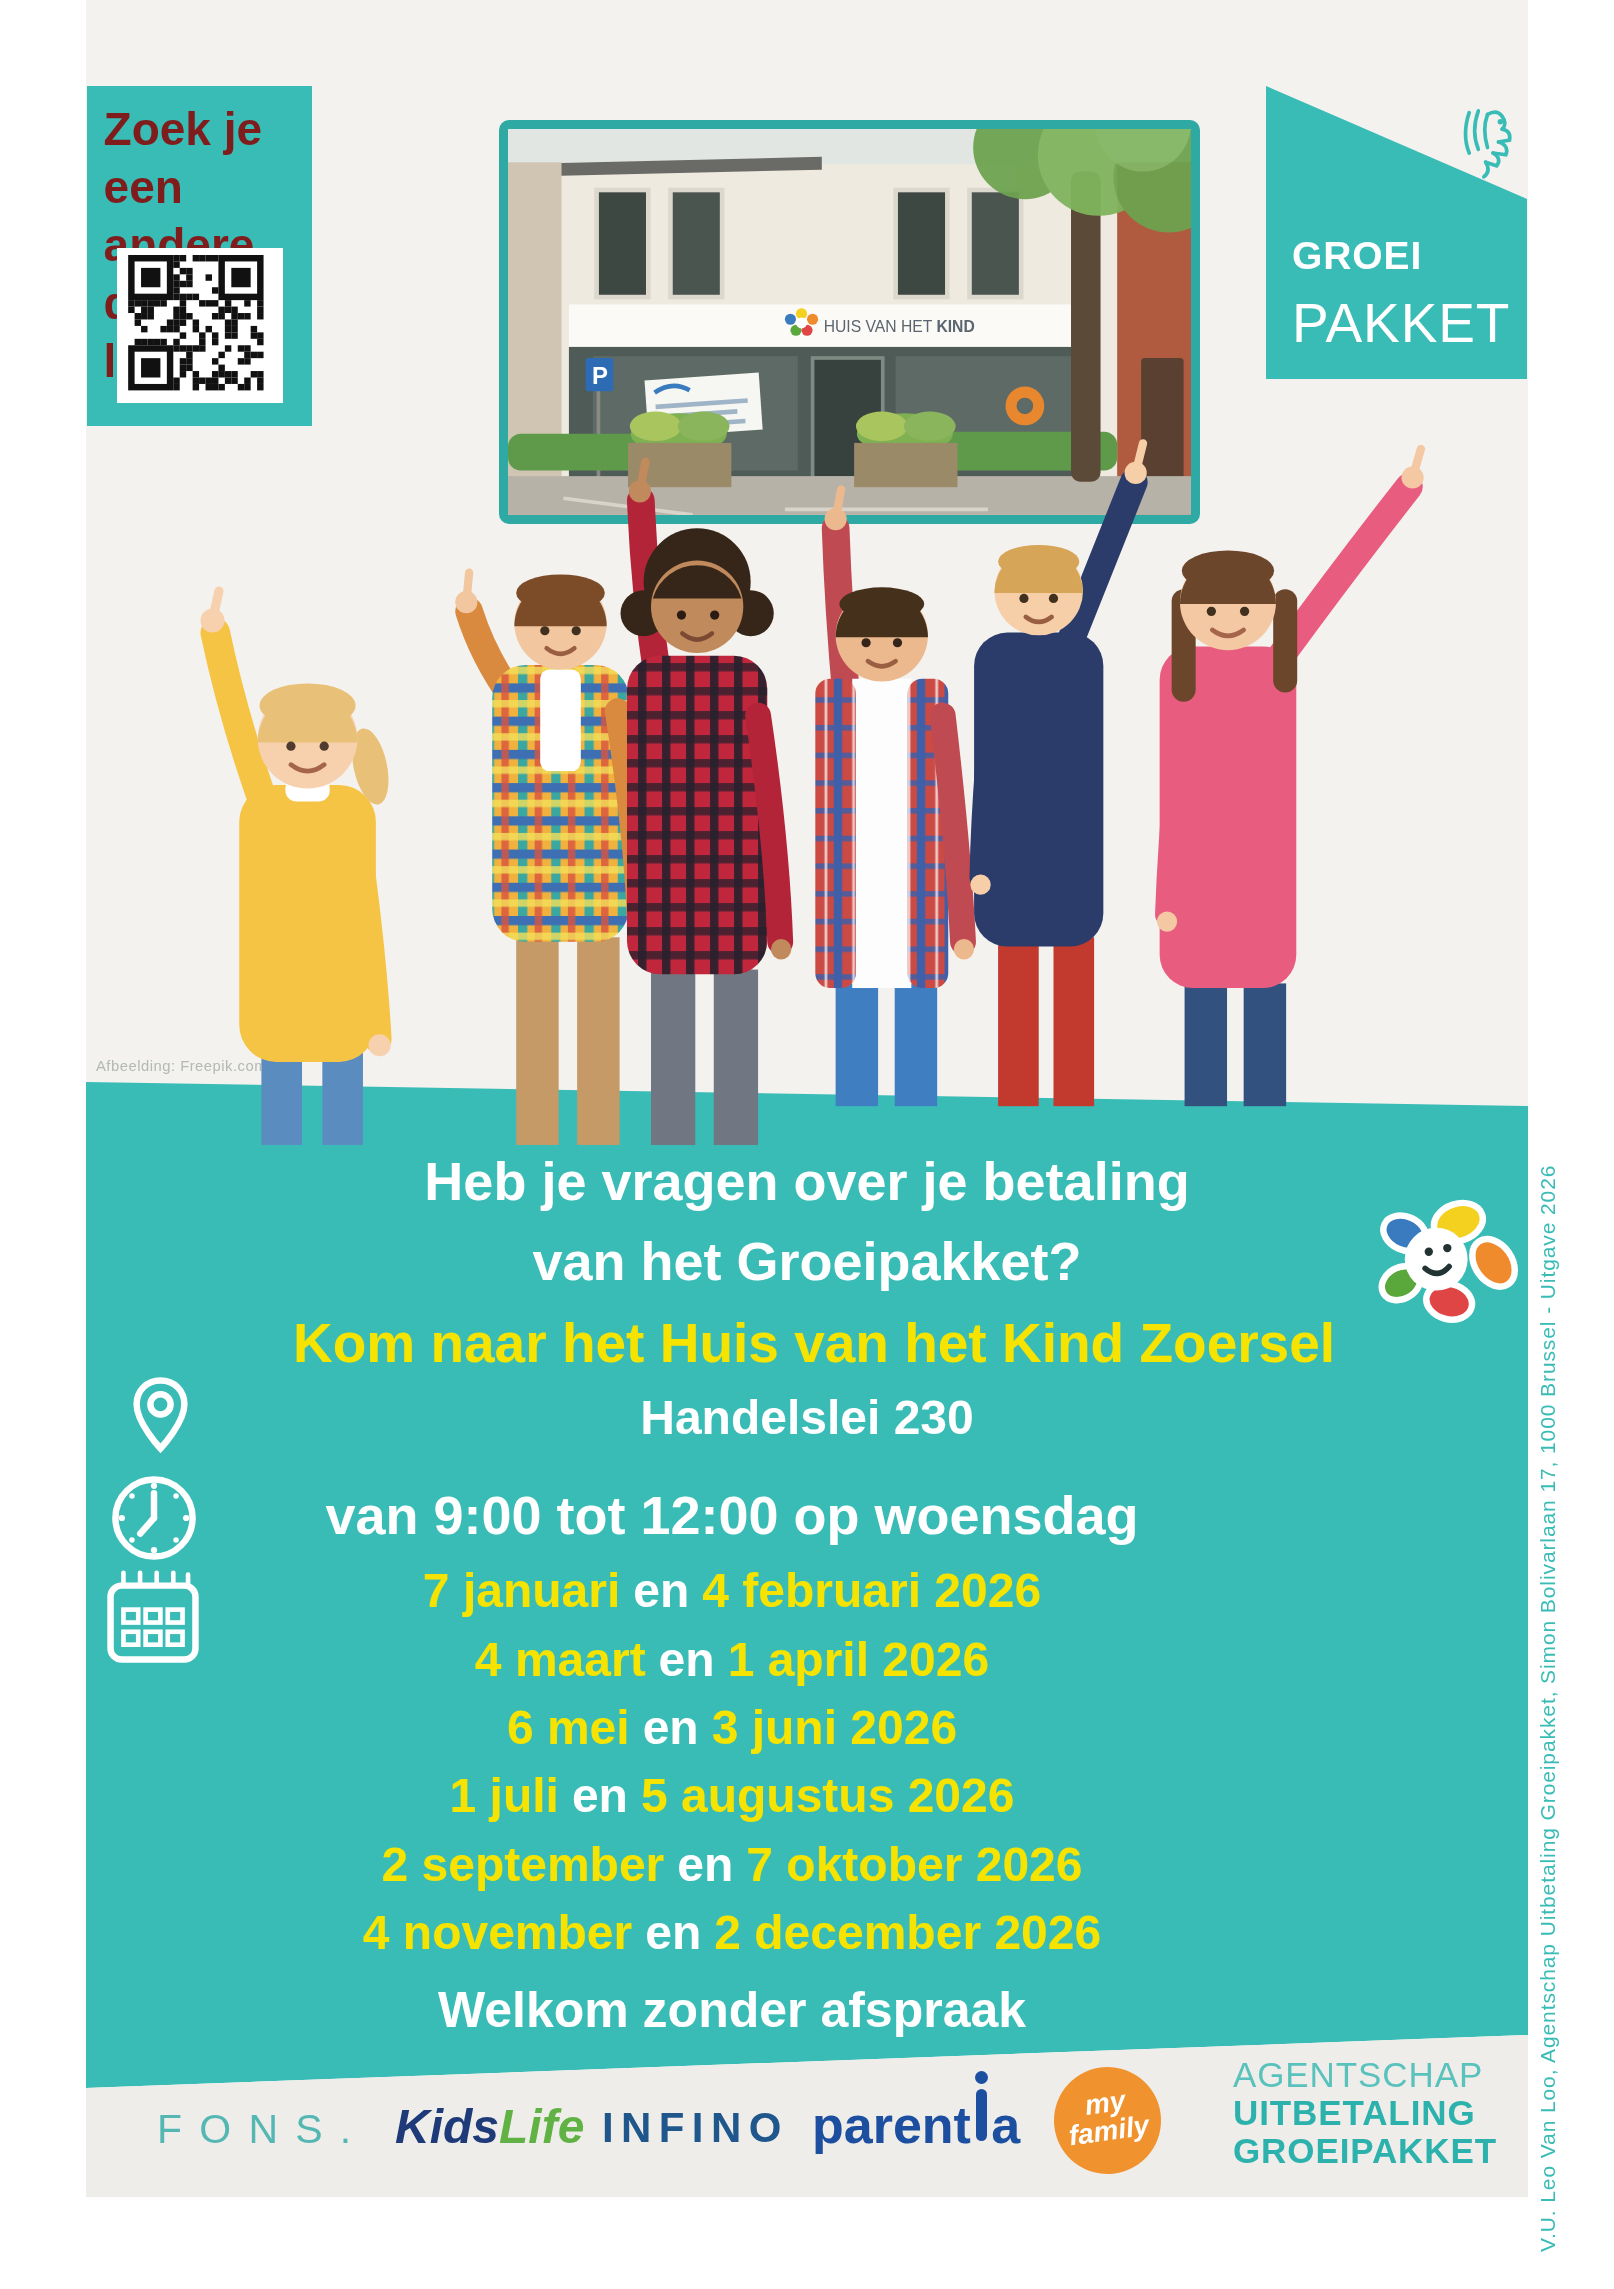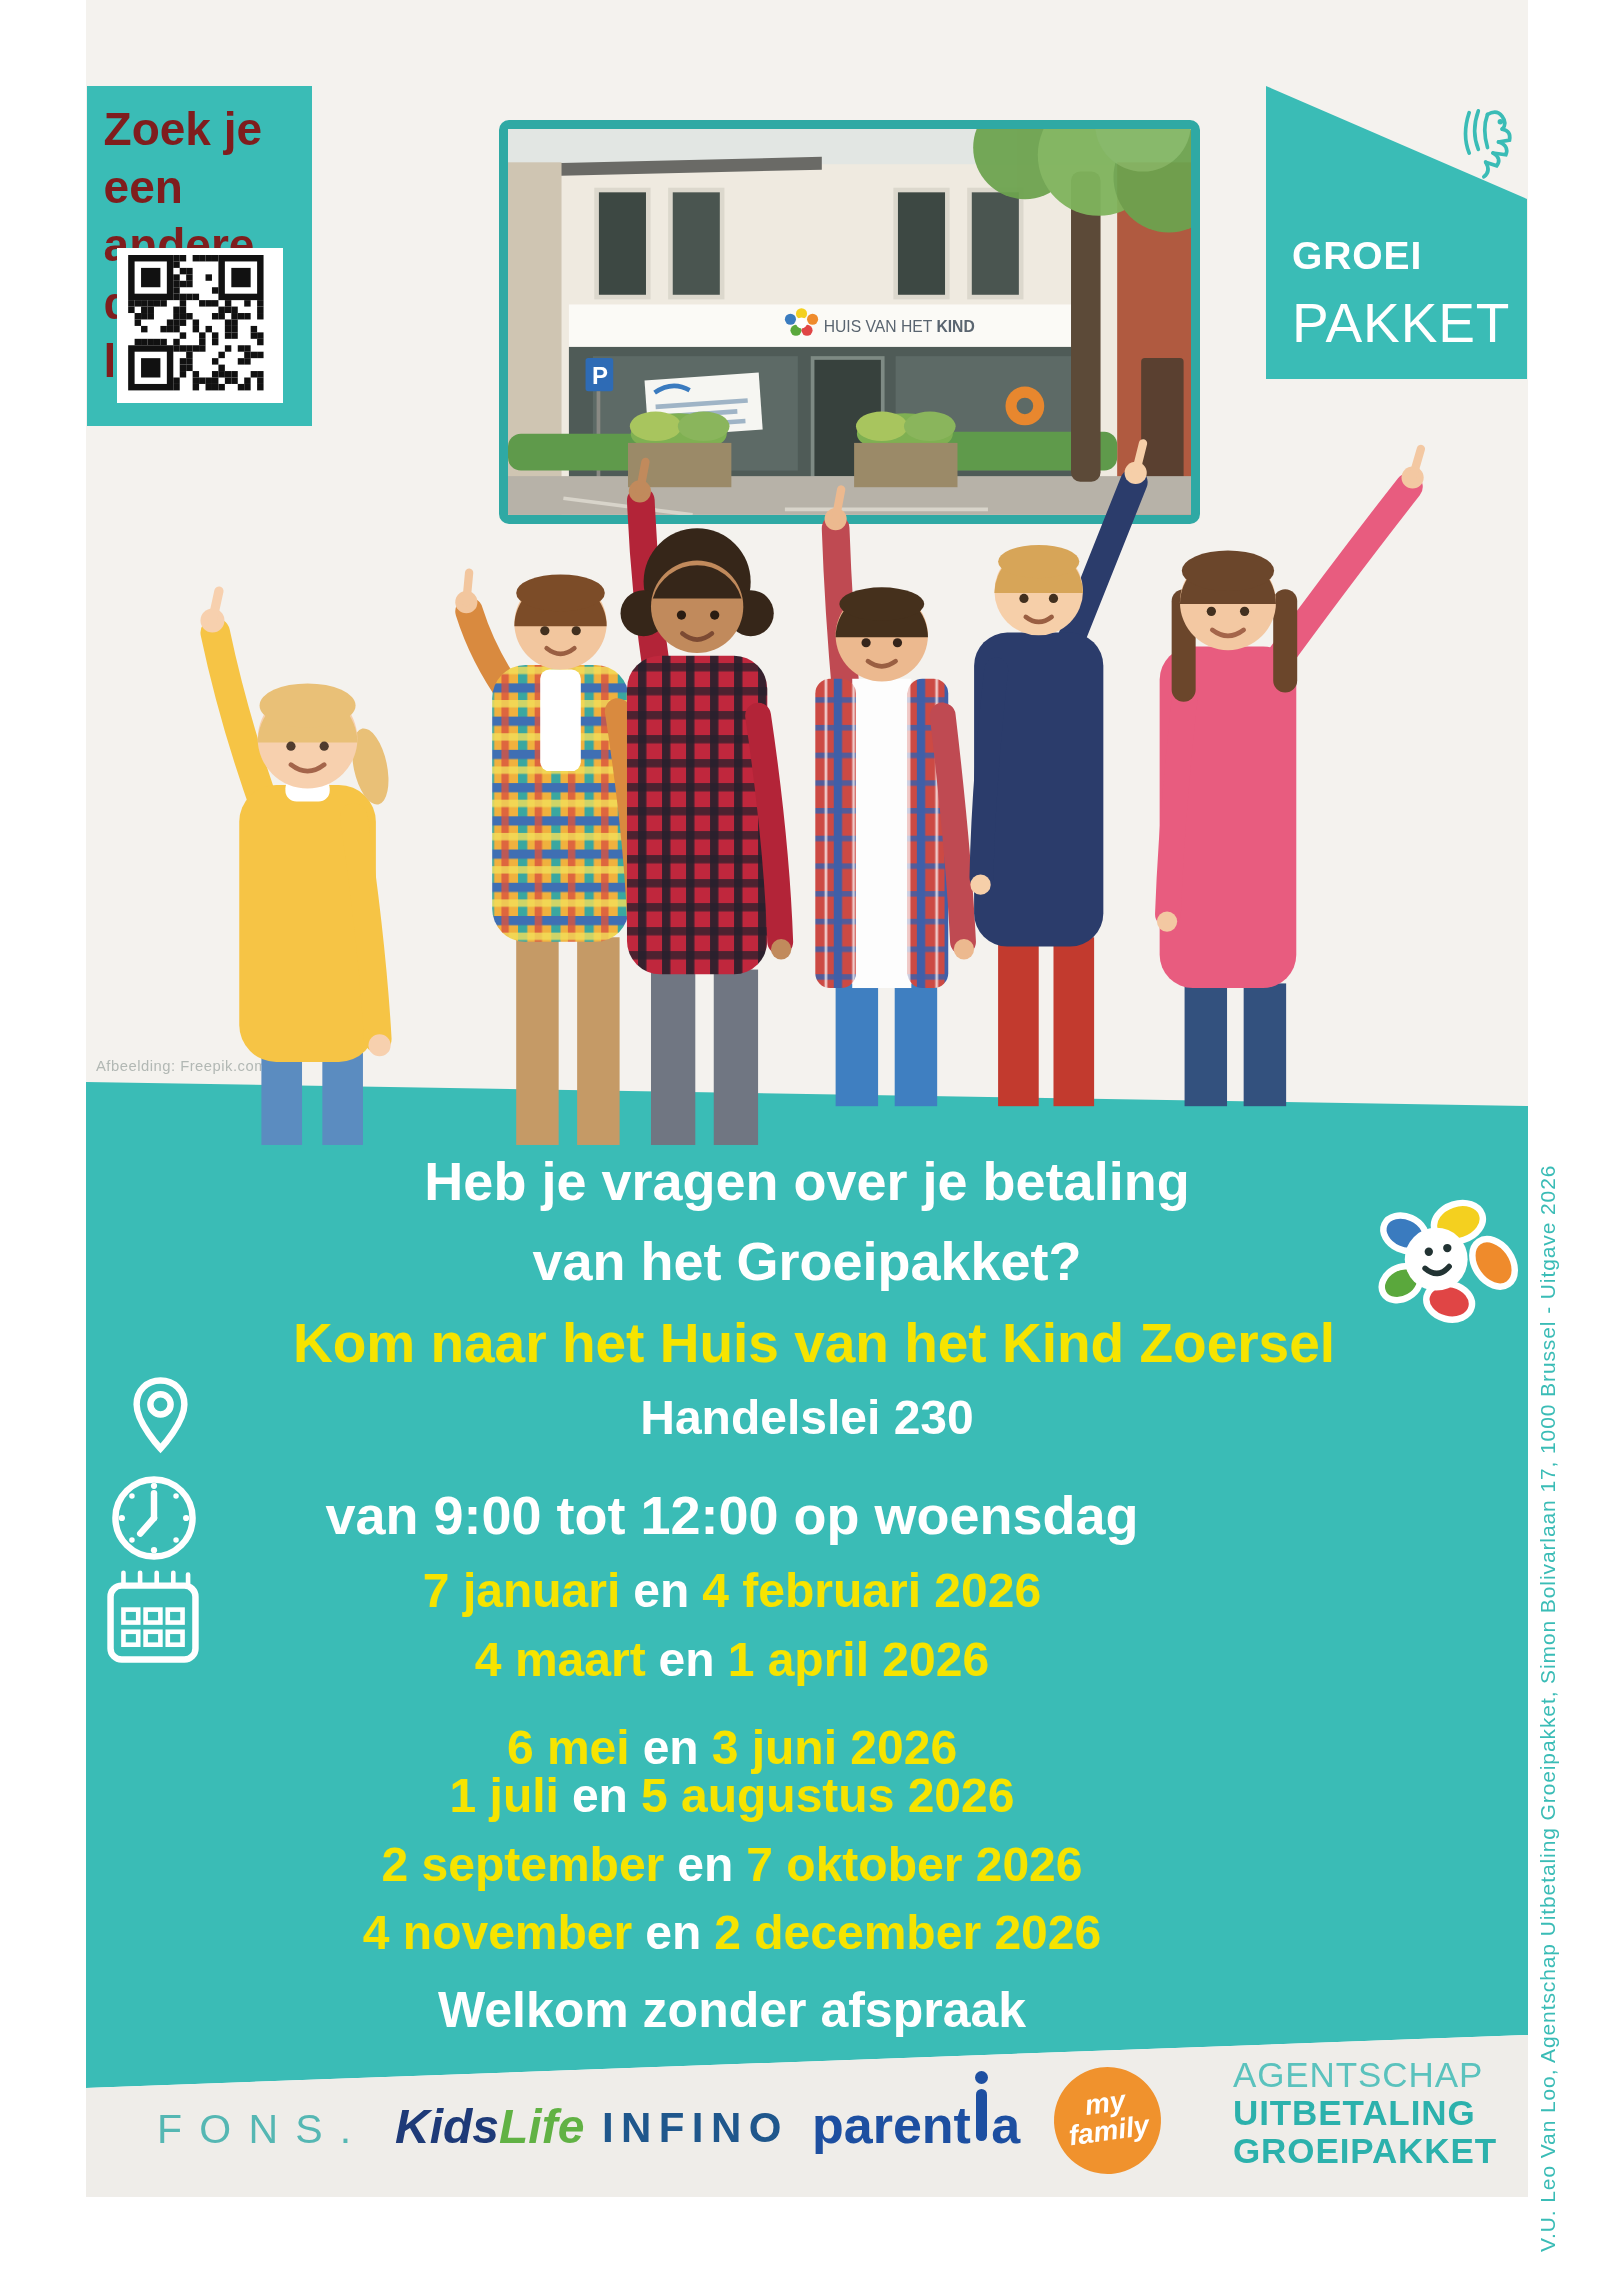--- a/index.html
+++ b/index.html
@@ -40,21 +40,21 @@
         clip-path:polygon(0 53px,100% 0,100% 100%,0 100%);}
 
   .c-line{left:86px;width:1442px;text-align:center;color:#ffffff;font-weight:bold;}
   #h1{top:1150px;font-size:54px;}
   #h2{top:1230px;font-size:54px;}
   #cta{top:1311px;font-size:55px;color:#f6e400;padding-left:7px;}
   #addr{top:1390px;font-size:48px;}
   #hours{top:1484px;font-size:54px;left:86px;width:1292px;}
   .dateline{left:86px;width:1292px;text-align:center;font-weight:bold;font-size:48px;color:#f6e400;}
   .dateline .en{color:#ffffff;margin:0 13px;}
-  #d0{top:1563px;}#d1{top:1632px;}#d2{top:1700px;margin-top:20px;}#d3{top:1768px;}#d4{top:1837px;}#d5{top:1905px;}
+  #d0{top:1563px;}#d1{top:1632px;}#d2{top:1700px;}#d3{top:1768px;}#d4{top:1837px;}#d5{top:1905px;}
   #welkom{top:1981px;left:86px;width:1292px;font-size:50px;}
 
   
   .wicon{position:absolute;}
 
   
   #fons{left:157px;top:2106px;font-size:41px;color:#55b7b3;letter-spacing:.42em;font-weight:normal;}
   #kidslife{left:395px;top:2099px;font-size:48px;font-style:italic;font-weight:bold;}
   #kidslife .k1{color:#1e3a78;}
   #kidslife .k2{color:#61b244;}

